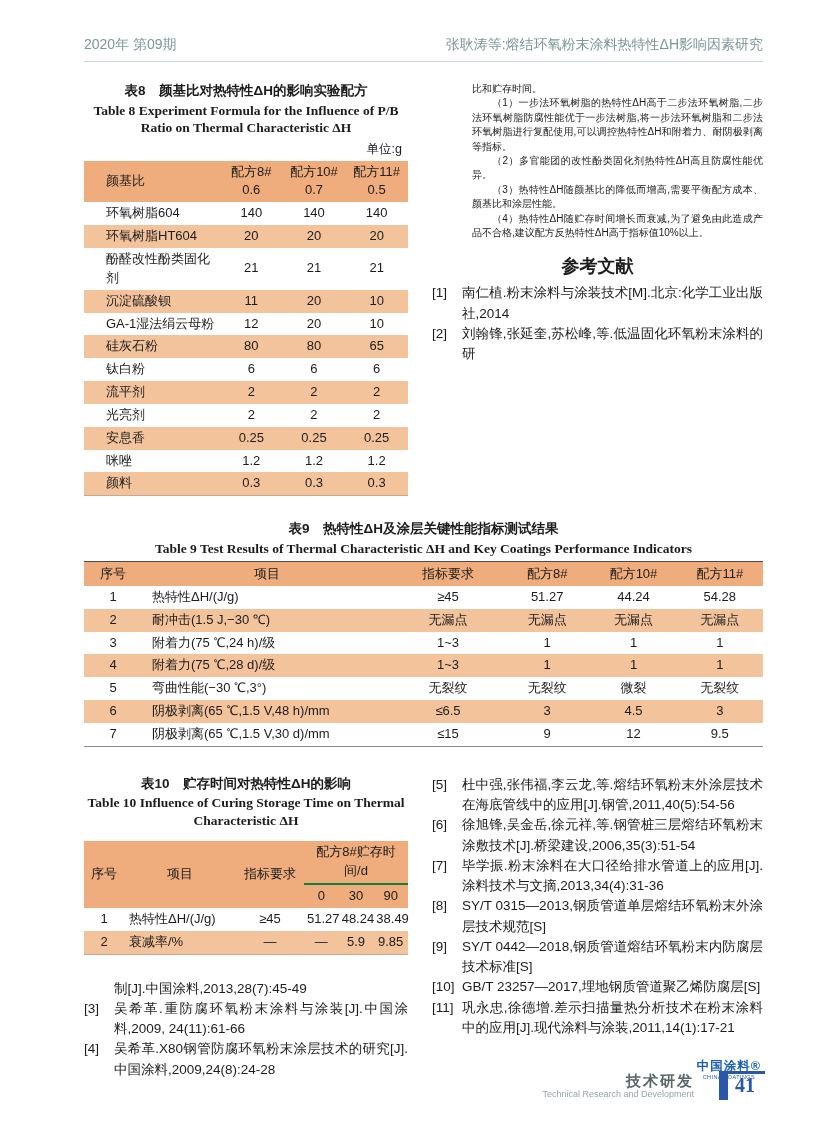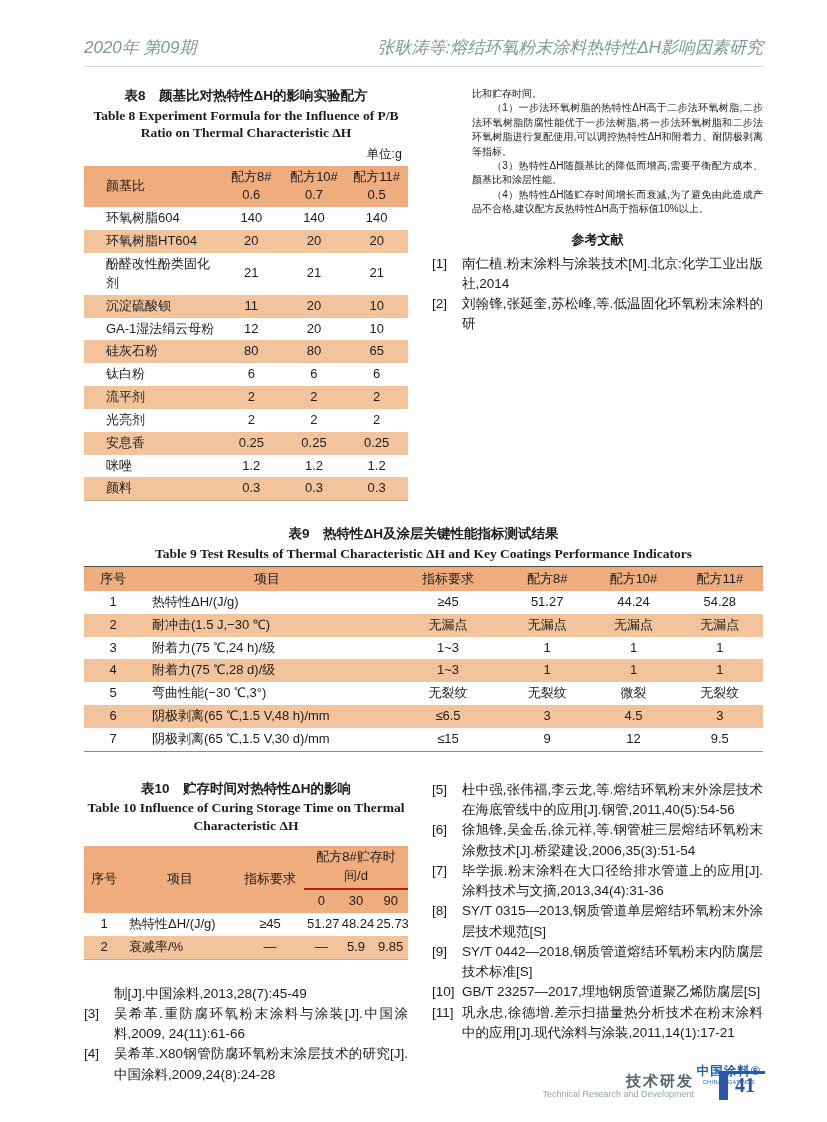--- a/index.html
+++ b/index.html
@@ -11,21 +11,21 @@
     margin: 0 auto;
     background: #ffffff;
     overflow: hidden;
   }
   
   .running-head {
     display: flex; justify-content: space-between; align-items: flex-end;
     margin: 36px 64px 0 84px;
     padding-bottom: 7px;
     border-bottom: 1px solid #ccd8da;
-    color: #7d959c; font-size: 17px; font-style: italic;
+    color: #7d959c; font-size: 14px;
   }
   
   .content { margin: 20px 64px 0 84px; }
   .two-col { display: flex; gap: 24px; }
   .col-left { flex: 0 0 324px; }
   .col-right { flex: 1; min-width: 0; }
   
   .cap-zh { text-align: center; font-weight: bold; font-size: 13.5px; line-height: 1.3; }
   .cap-en { text-align: center; font-weight: bold; font-size: 13.5px; line-height: 1.3;
             font-family: "Liberation Serif", serif; margin-top: 2px; }
@@ -50,27 +50,27 @@
   .t9 td { height: 20.5px; }
   .t9 col.c-no { width: 58px; }
   .t9 col.c-item { width: 250px; }
   .t9 col.c-req { width: 112px; }
   
   .t10 td:nth-child(2) { text-align: left; padding-left: 5px; }
   .t10 col.c-no { width: 40px; }
   .t10 col.c-item { width: 112px; }
   .t10 col.c-req { width: 68px; }
   .t10 thead th { height: 21px; }
-  .t10 th.span-head { border-bottom: 2px solid #b91c1c; }
+  .t10 th.span-head { border-bottom: 2px solid #15803d; }
   .t10 td { height: 21px; }
   
   .para { font-size: 10px; line-height: 1.44; text-align: justify; text-indent: 2em; margin-left: 40px; }
   .para.no-indent { text-indent: 0; }
   
-  .refs-heading { text-align: center; font-weight: bold; font-size: 13px; margin: 14px 0 5px; }
+  .refs-heading { text-align: center; font-weight: bold; font-size: 18px; margin: 14px 0 5px; }
   .ref-item { display: flex; font-size: 13.5px; line-height: 1.5; }
   .ref-num { flex: 0 0 30px; }
   .ref-text { flex: 1; text-align: justify; }
   .refs-left { margin-top: 24px; }
   .refs-right { position: relative; }
   
   .t9-section { margin-top: 24px; }
   .bottom-section { margin-top: 28px; }
   .t10-wrap .cap-en { margin-bottom: 12px; }
   
@@ -202,20 +202,21 @@
                 <td>0.3</td>
               </tr>
             </tbody>
         </table>
       </div>
 
       <div class="col-right">
         <div>
             <p class="para no-indent">比和贮存时间。</p>
             <p class="para">（1）一步法环氧树脂的热特性ΔH高于二步法环氧树脂,二步法环氧树脂防腐性能优于一步法树脂,将一步法环氧树脂和二步法环氧树脂进行复配使用,可以调控热特性ΔH和附着力、耐阴极剥离等指标。</p>
+            <p class="para">（2）多官能团的改性酚类固化剂热特性ΔH高且防腐性能优异。</p>
             <p class="para">（3）热特性ΔH随颜基比的降低而增高,需要平衡配方成本、颜基比和涂层性能。</p>
             <p class="para">（4）热特性ΔH随贮存时间增长而衰减,为了避免由此造成产品不合格,建议配方反热特性ΔH高于指标值10%以上。</p>
           </div>
         <div class="refs-heading">参考文献</div>
         <div>
             <div class="ref-item">
               <span class="ref-num">[1]</span>
               <span class="ref-text">南仁植.粉末涂料与涂装技术[M].北京:化学工业出版社,2014</span>
             </div>
             <div class="ref-item">
@@ -336,21 +337,21 @@
               <th>90</th>
             </tr>
           </thead>
           <tbody>
               <tr>
                 <td>1</td>
                 <td>热特性ΔH/(J/g)</td>
                 <td>≥45</td>
                 <td>51.27</td>
                 <td>48.24</td>
-                <td>25.73</td>
+                <td>38.49</td>
               </tr>
               <tr>
                 <td>2</td>
                 <td>衰减率/%</td>
                 <td>—</td>
                 <td>—</td>
                 <td>5.9</td>
                 <td>9.85</td>
               </tr>
             </tbody>

